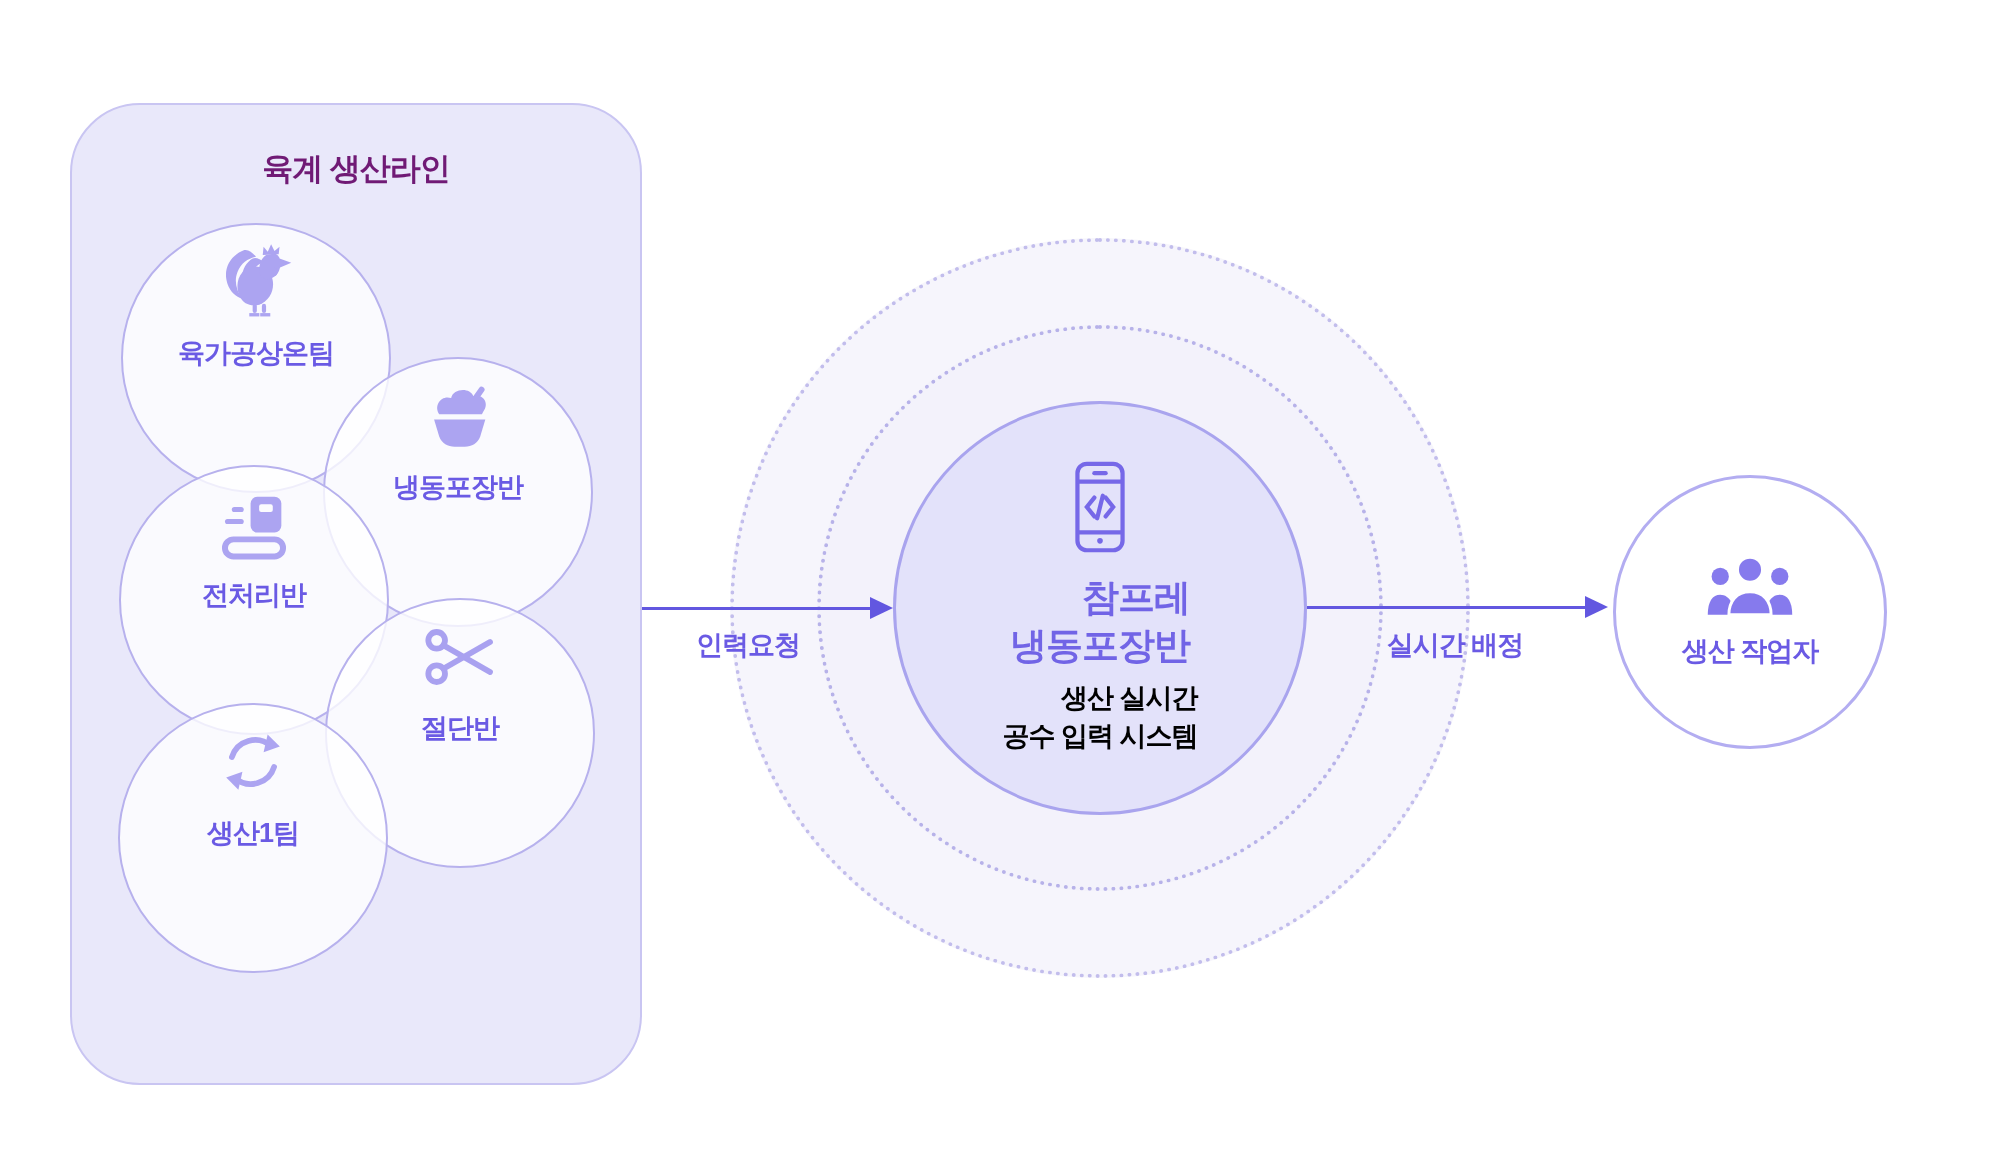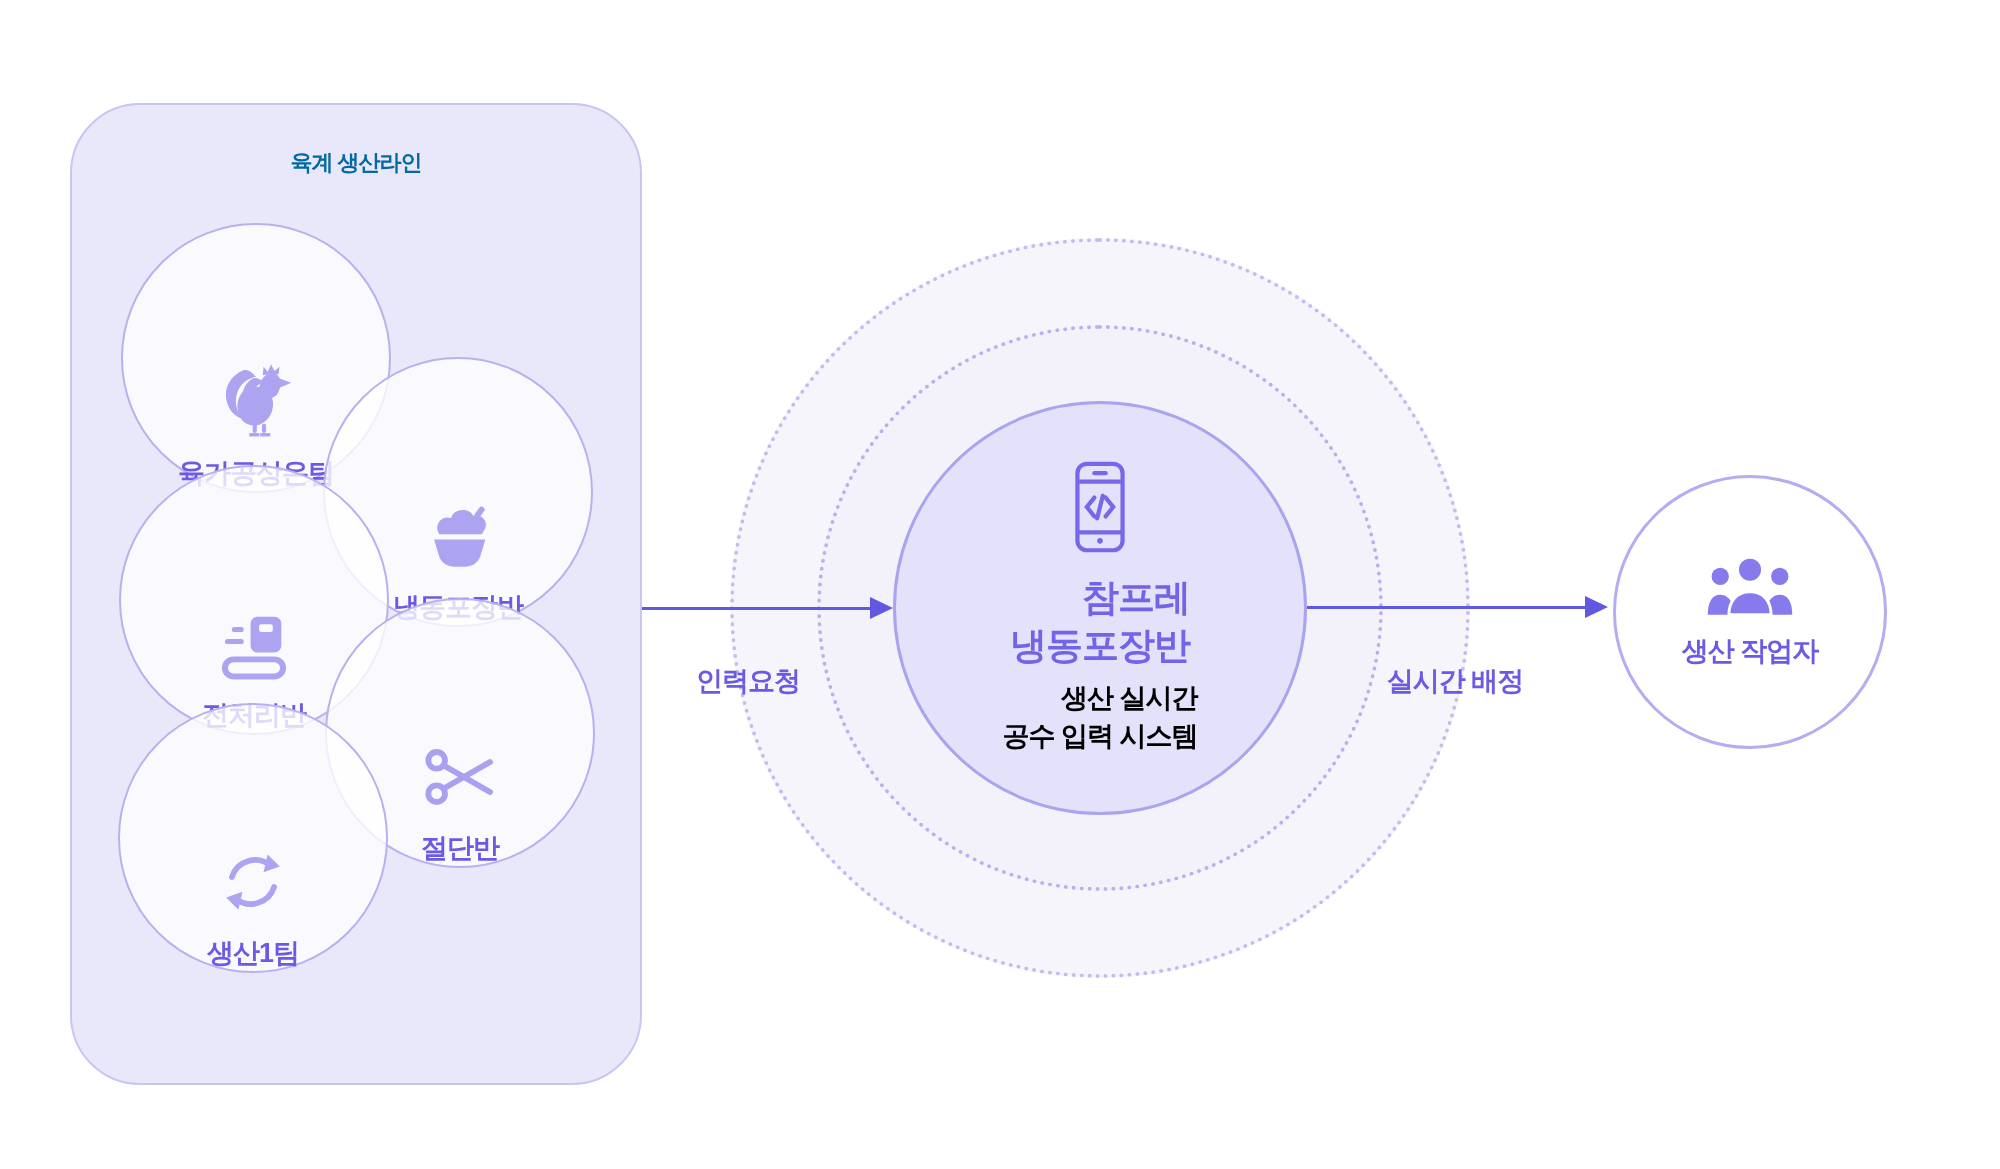--- a/index.html
+++ b/index.html
@@ -7,26 +7,26 @@
     position:relative;width:2000px;height:1169px;background:#ffffff;overflow:hidden;
     font-family:"Liberation Sans","DejaVu Sans",sans-serif;
   }
   
   .panel{
     position:absolute;left:70px;top:103px;width:572px;height:982px;
     background:#E9E8FA;border:2px solid #C9C5F2;border-radius:70px;box-sizing:border-box;
   }
   .panel-title{
     position:absolute;left:70px;top:148px;width:572px;text-align:center;
-    font-size:22px;font-weight:800;color:#0369a1;letter-spacing:-1px;
+    font-size:31px;font-weight:800;color:#701a75;letter-spacing:-1px;
   }
   .team-circle{
     position:absolute;width:270px;height:270px;border-radius:50%;
     background:rgba(255,255,255,0.78);border:2px solid #B7B1ED;box-sizing:border-box;
-    display:flex;flex-direction:column;align-items:center;justify-content:flex-end;
+    display:flex;flex-direction:column;align-items:center;justify-content:flex-start;
   }
   .team-circle .ticon{height:86px;display:flex;align-items:center;justify-content:center;margin-top:14px;}
   .team-label{
     margin-top:10px;font-size:27px;font-weight:700;color:#6A5AE4;letter-spacing:-1px;white-space:nowrap;
   }
   .c1{left:121px;top:223px;}
   .c2{left:323px;top:357px;}
   .c3{left:119px;top:465px;}
   .c4{left:325px;top:598px;}
   .c5{left:118px;top:703px;}
@@ -56,21 +56,21 @@
   .worker-label{margin-top:12px;font-size:27px;font-weight:700;color:#6A5AE4;letter-spacing:-1px;white-space:nowrap;}
   
   .arrow-line{position:absolute;height:3px;background:#6257E0;}
   .arrow-head{
     position:absolute;width:0;height:0;
     border-top:11px solid transparent;border-bottom:11px solid transparent;
     border-left:23px solid #6257E0;
   }
   .flow-label{
     position:absolute;width:220px;text-align:center;
-    font-size:27px;font-weight:700;color:#6A5AE4;letter-spacing:-1px;white-space:nowrap;margin-top:36px;
+    font-size:27px;font-weight:700;color:#6A5AE4;letter-spacing:-1px;white-space:nowrap;
   }
   .a1-line{left:642px;top:607px;width:229px;}
   .a1-head{left:870px;top:597px;}
   .a2-line{left:1307px;top:606px;width:279px;}
   .a2-head{left:1585px;top:596px;}
   .l1{left:638px;top:627px;}
   .l2{left:1345px;top:627px;}
 </style>
 </head>
 <body>

